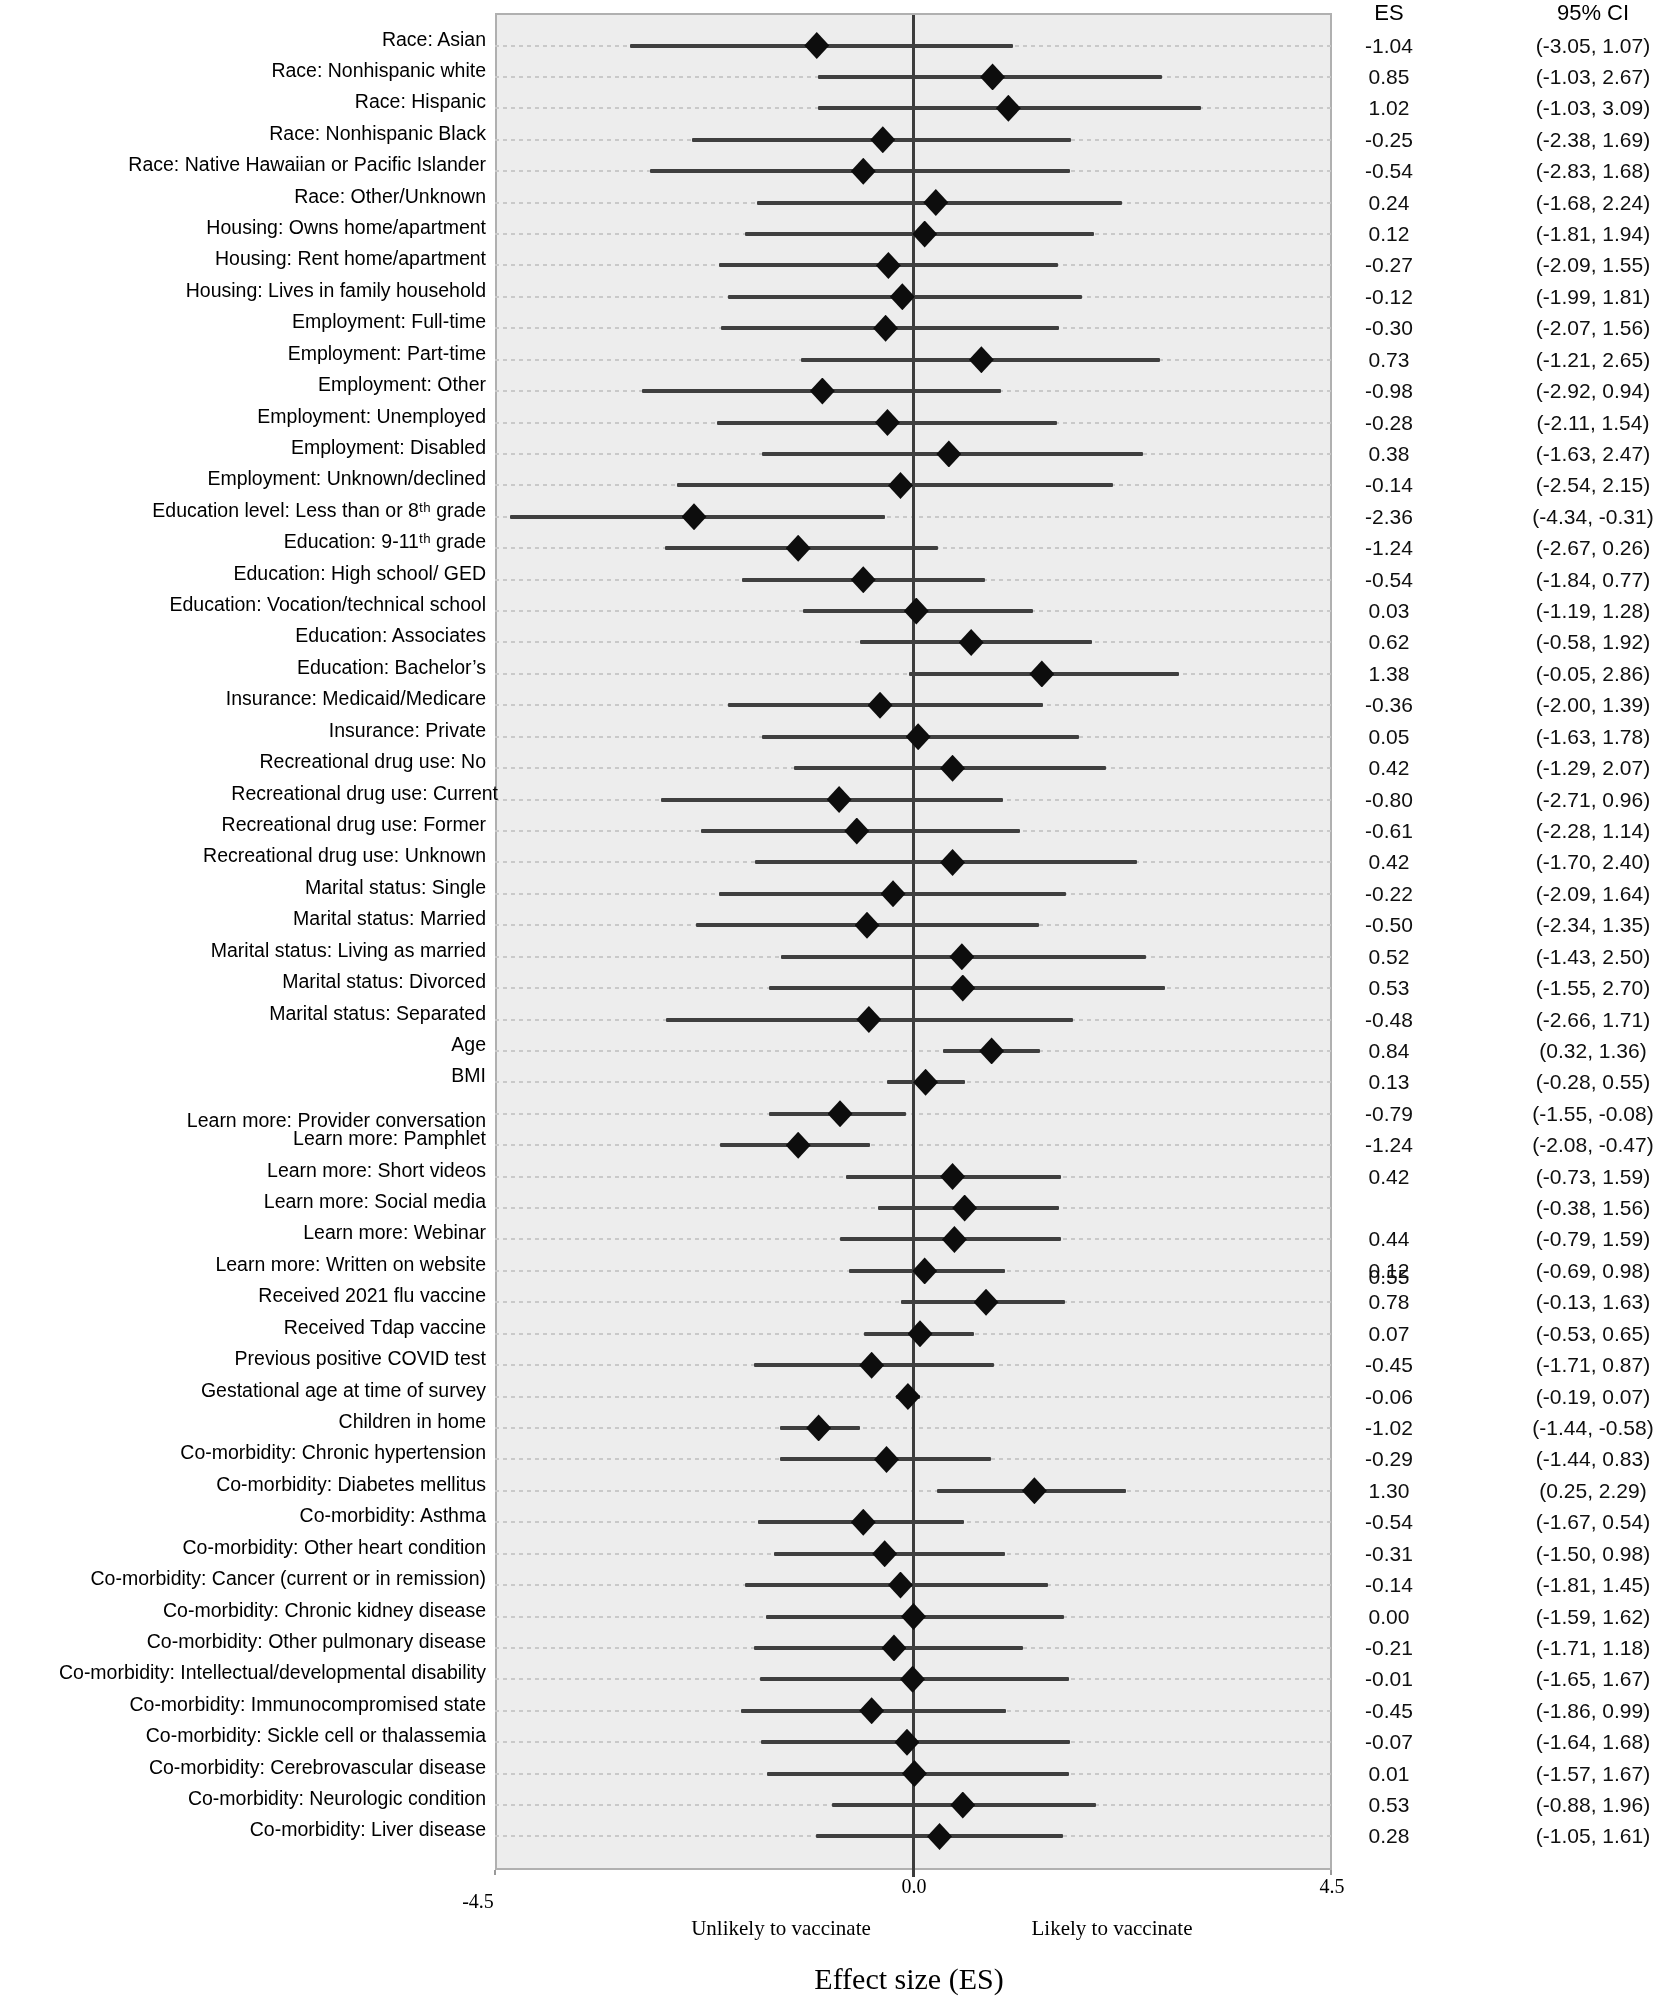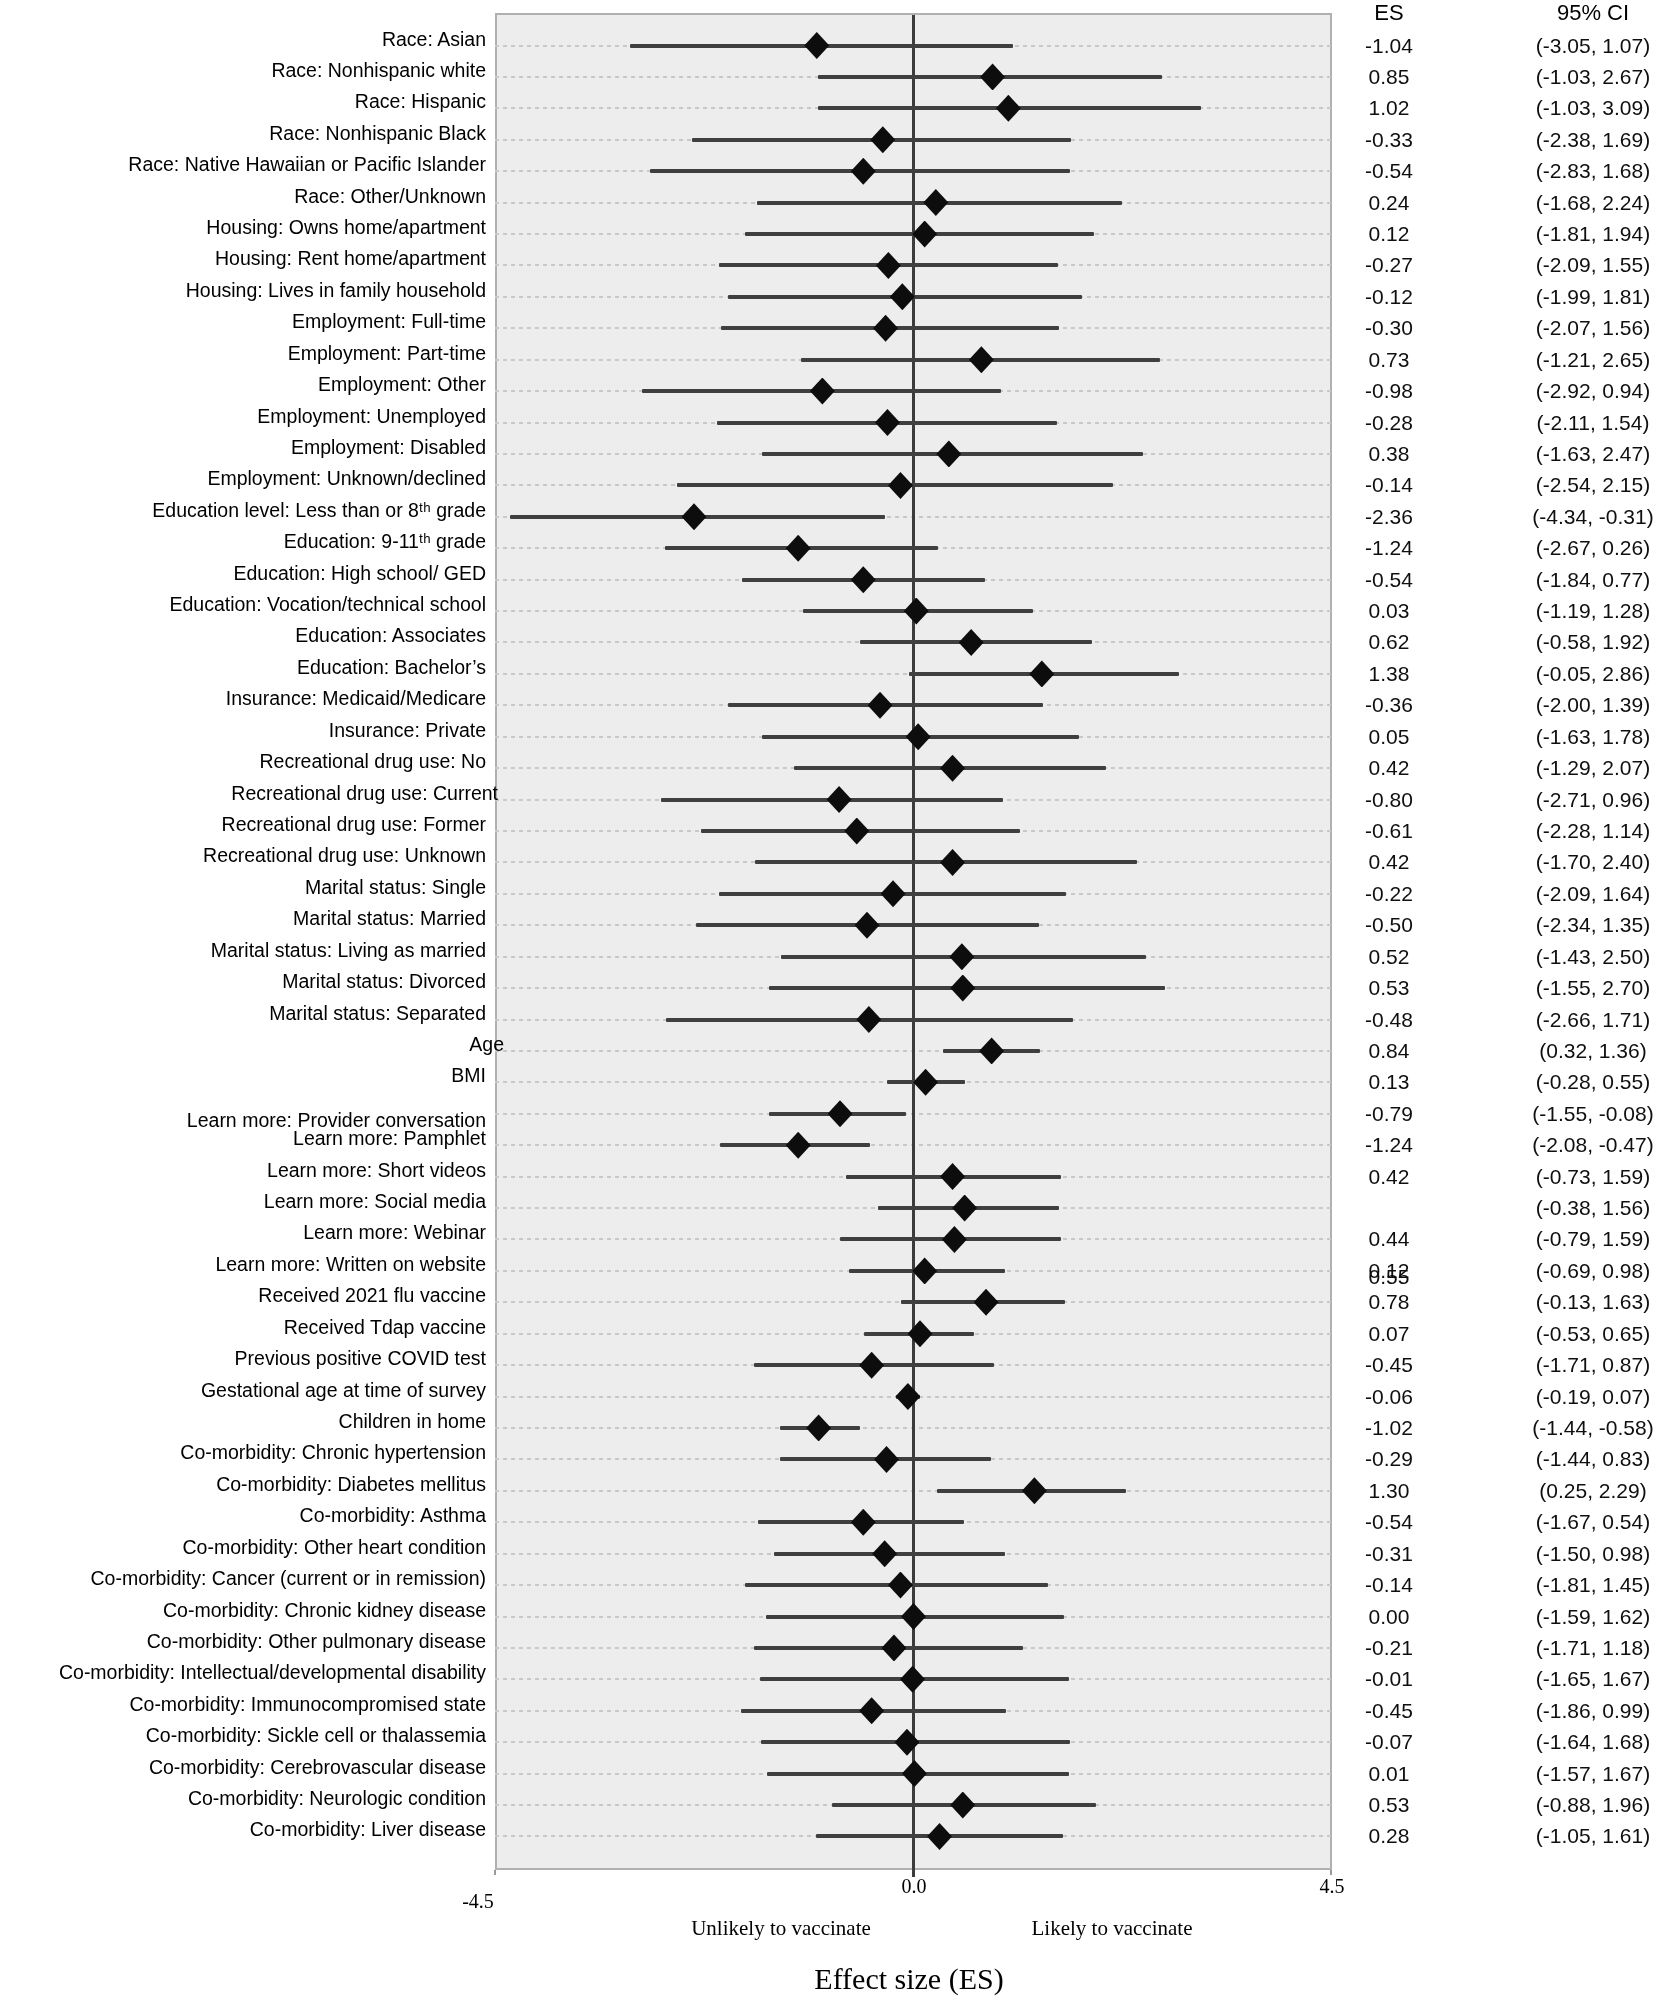--- a/index.html
+++ b/index.html
@@ -92,21 +92,21 @@
       <div class="gridline" style="top: 107.34px;"></div>
       <div class="row-label" style="top: 88.34px;">Race: Hispanic</div>
       <div class="ci-bar" style="left: 817.71px; width: 383.16px; top: 106.34px;"></div>
       <div class="diamond" style="left: 995.86px; top: 94.84px;"></div>
       <div class="es-val" style="top: 95.34px;">1.02</div>
       <div class="ci-val" style="top: 95.34px;">(-1.03, 3.09)</div>
       <div class="gridline" style="top: 138.76px;"></div>
       <div class="row-label" style="top: 119.76px;">Race: Nonhispanic Black</div>
       <div class="ci-bar" style="left: 692.16px; width: 378.51px; top: 137.76px;"></div>
       <div class="diamond" style="left: 870.31px; top: 126.26px;"></div>
-      <div class="es-val" style="top: 126.76px;">-0.33</div>
+      <div class="es-val" style="top: 126.76px;">-0.25</div>
       <div class="ci-val" style="top: 126.76px;">(-2.38, 1.69)</div>
       <div class="gridline" style="top: 170.18px;"></div>
       <div class="row-label" style="top: 151.18px;">Race: Native Hawaiian or Pacific Islander</div>
       <div class="ci-bar" style="left: 650.31px; width: 419.43px; top: 169.18px;"></div>
       <div class="diamond" style="left: 850.78px; top: 157.68px;"></div>
       <div class="es-val" style="top: 158.18px;">-0.54</div>
       <div class="ci-val" style="top: 158.18px;">(-2.83, 1.68)</div>
       <div class="gridline" style="top: 201.6px;"></div>
       <div class="row-label" style="top: 182.6px;">Race: Other/Unknown</div>
       <div class="ci-bar" style="left: 757.26px; width: 364.56px; top: 200.6px;"></div>
@@ -263,21 +263,21 @@
       <div class="diamond" style="left: 950.29px; top: 974.6px;"></div>
       <div class="es-val" style="top: 975.1px;">0.53</div>
       <div class="ci-val" style="top: 975.1px;">(-1.55, 2.70)</div>
       <div class="gridline" style="top: 1018.52px;"></div>
       <div class="row-label" style="top: 999.52px;">Marital status: Separated</div>
       <div class="ci-bar" style="left: 666.12px; width: 406.41px; top: 1017.52px;"></div>
       <div class="diamond" style="left: 856.36px; top: 1006.02px;"></div>
       <div class="es-val" style="top: 1006.52px;">-0.48</div>
       <div class="ci-val" style="top: 1006.52px;">(-2.66, 1.71)</div>
       <div class="gridline" style="top: 1049.94px;"></div>
-      <div class="row-label" style="top: 1030.94px; padding-left: 18px;">Age</div>
+      <div class="row-label" style="top: 1030.94px;">Age</div>
       <div class="ci-bar" style="left: 943.26px; width: 96.72px; top: 1048.94px;"></div>
       <div class="diamond" style="left: 979.12px; top: 1037.44px;"></div>
       <div class="es-val" style="top: 1037.94px;">0.84</div>
       <div class="ci-val" style="top: 1037.94px;">(0.32, 1.36)</div>
       <div class="gridline" style="top: 1081.36px;"></div>
       <div class="row-label" style="top: 1062.36px;">BMI</div>
       <div class="ci-bar" style="left: 887.46px; width: 77.19px; top: 1080.36px;"></div>
       <div class="diamond" style="left: 913.09px; top: 1068.86px;"></div>
       <div class="es-val" style="top: 1069.36px;">0.13</div>
       <div class="ci-val" style="top: 1069.36px;">(-0.28, 0.55)</div>

